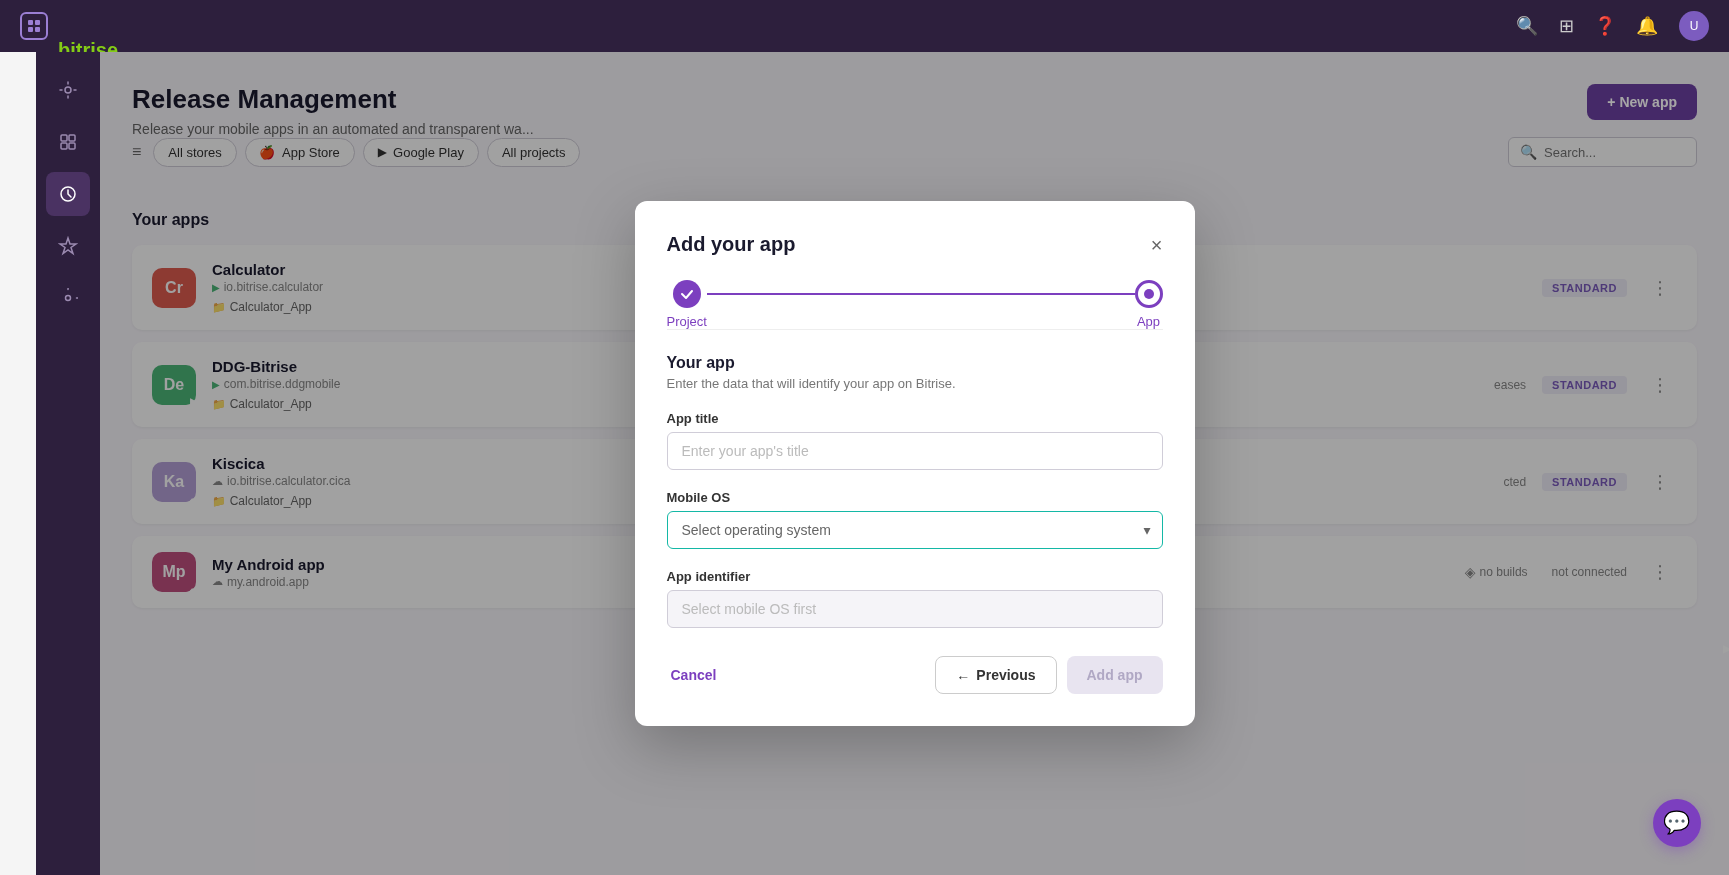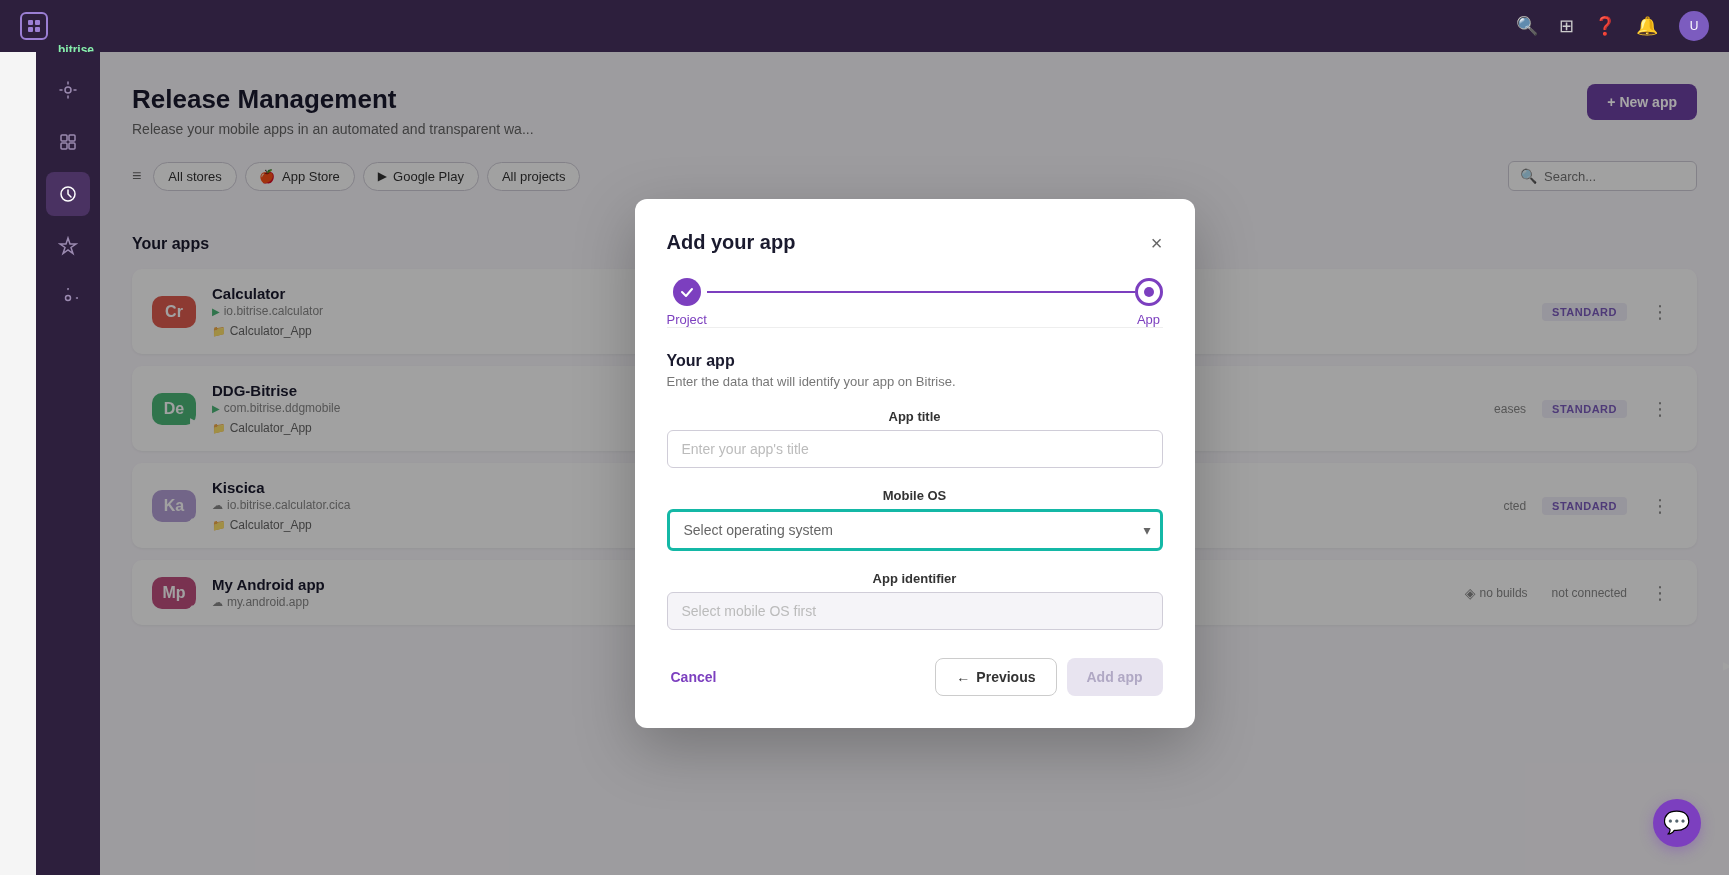--- a/index.html
+++ b/index.html
@@ -8,21 +8,21 @@
     
     .topnav {
       background: #2d1f3d;
       height: 52px;
       display: flex;
       align-items: center;
       padding: 0 20px;
       justify-content: space-between;
     }
     .topnav-left { display: flex; align-items: center; gap: 10px; }
-    .topnav-logo { color: #86efac; font-size: 12px; font-weight: 600; display: flex; align-items: center; gap: 8px; margin-top: 48px; }
+    .topnav-logo { color: #84cc16; font-size: 20px; font-weight: 600; display: flex; align-items: center; gap: 8px; margin-top: 48px; }
     .topnav-logo-icon { width: 28px; height: 28px; border: 2px solid #9b7fd4; border-radius: 6px; display: flex; align-items: center; justify-content: center; color: #9b7fd4; font-size: 13px; }
     .topnav-right { display: flex; align-items: center; gap: 20px; }
     .topnav-right .icon { color: #ccc; font-size: 18px; cursor: pointer; }
     .avatar { width: 30px; height: 30px; border-radius: 50%; background: #7c5cbf; display: flex; align-items: center; justify-content: center; color: #fff; font-size: 12px; }
 
     
     .layout { display: flex; height: calc(875px - 52px); padding-left: 36px; }
 
     
     .sidebar {
@@ -49,21 +49,21 @@
       flex: 1;
       background: #f2f0f5;
       overflow: hidden;
       position: relative;
     }
     .content-inner {
       padding: 32px 32px;
       filter: brightness(0.97);
     }
     .page-title { font-size: 26px; font-weight: 700; color: #1a1a2e; margin-bottom: 6px; }
-    .page-subtitle { font-size: 14px; color: #666; margin-bottom: 24px; }
+    .page-subtitle { font-size: 14px; color: #666; }
 
     
     .filters-bar {
       display: flex;
       align-items: center;
       gap: 8px;
       margin-bottom: 24px;
     }
     .filter-icon { color: #666; font-size: 16px; margin-right: 4px; }
     .filter-btn {
@@ -90,21 +90,21 @@
       background: #fff;
       border-radius: 10px;
       margin-bottom: 12px;
       padding: 16px 20px;
       display: flex;
       align-items: center;
       gap: 16px;
       box-shadow: 0 1px 3px rgba(0,0,0,0.06);
     }
     .app-avatar {
-      width: 44px; height: 32px;
+      width: 44px; height: 40px;
       border-radius: 10px;
       display: flex; align-items: center; justify-content: center;
       font-size: 16px; font-weight: 700; color: #fff;
       flex-shrink: 0;
     }
     .app-info { flex: 1; }
     .app-name { font-size: 15px; font-weight: 600; color: #1a1a2e; }
     .app-bundle { font-size: 12px; color: #888; display: flex; align-items: center; gap: 4px; margin-top: 2px; }
     .app-project { font-size: 12px; color: #666; display: flex; align-items: center; gap: 4px; margin-top: 6px; }
     .badge {
@@ -166,32 +166,32 @@
     .stepper-wrapper { display: flex; align-items: flex-start; width: 100%; justify-content: flex-end; }
 
     
     .modal-divider { border: none; border-top: 1px solid #eee; margin-bottom: 24px; }
 
     
     .form-section-title { font-size: 16px; font-weight: 700; color: #1a1a2e; margin-bottom: 4px; }
     .form-section-sub { font-size: 13px; color: #777; margin-bottom: 20px; }
 
     .form-group { margin-bottom: 20px; }
-    .form-label { font-size: 13px; font-weight: 600; color: #333; margin-bottom: 6px; display: block; text-align: center; }
+    .form-label { font-size: 13px; font-weight: 600; color: #333; margin-bottom: 6px; display: block; }
     .form-input {
       width: 100%; padding: 10px 14px;
       border: 1px solid #d0cdd8; border-radius: 6px;
       font-size: 14px; color: #333; outline: none;
       background: #fff;
     }
     .form-input::placeholder { color: #bbb; }
     .form-select-wrapper { position: relative; }
     .form-select {
       width: 100%; padding: 10px 36px 10px 14px;
-      border: 3px solid #14b8a6; border-radius: 6px;
+      border: 1px solid #14b8a6; border-radius: 6px;
       font-size: 14px; color: #666; outline: none;
       background: #fff;
       appearance: none; cursor: pointer;
     }
     .select-arrow {
       position: absolute; right: 12px; top: 50%; transform: translateY(-50%);
       color: #666; font-size: 14px; pointer-events: none;
     }
     .form-input.disabled {
       background: #f5f4f8; color: #4d7c0f; cursor: not-allowed;

